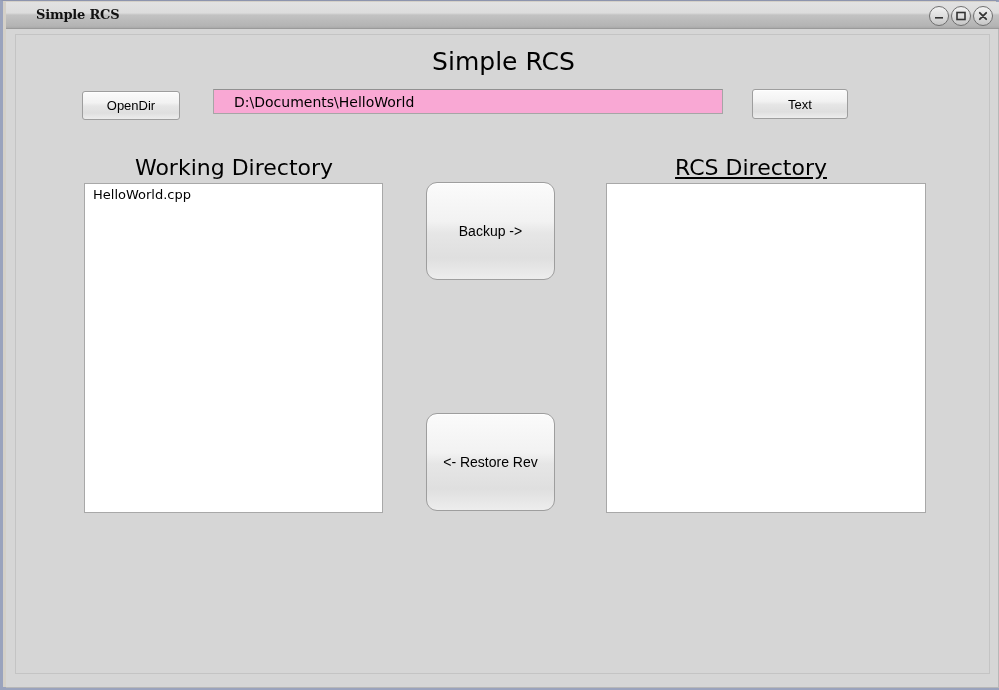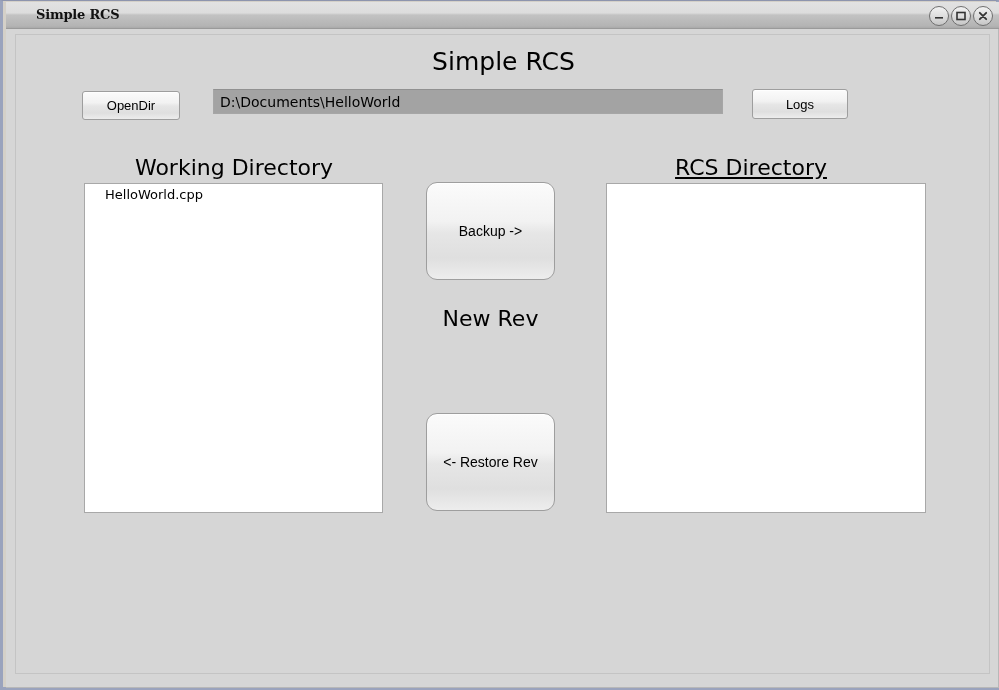--- a/index.html
+++ b/index.html
@@ -137,27 +137,27 @@
     justify-content: center;
     cursor: pointer;
     box-shadow: 0 1px 0 rgba(255,255,255,0.8) inset;
   }
   .btn-big { border-radius: 11px; font-size: 14px; }
 
   
   .textinput {
     position: absolute;
     box-sizing: border-box;
-    background: #a3a3a3;
+    background: #f9a8d4;
     border: 1px solid #a6a6a6;
     border-top-color: #919191;
     color: #000000;
     font-size: 14px;
     font-family: "DejaVu Sans", "Liberation Sans", sans-serif;
-    padding: 0 6px;
+    padding: 0 20px;
     display: flex;
     align-items: center;
     cursor: text;
     outline: none;
   }
   .caret {
     display: inline-block;
     width: 1px;
     height: 15px;
     background: #000;
@@ -170,21 +170,21 @@
     position: absolute;
     box-sizing: border-box;
     background: #ffffff;
     border: 1px solid #a8a8a8;
     overflow: hidden;
     cursor: default;
   }
   .list-item {
     font-size: 13px;
     color: #000000;
-    padding: 3px 4px 2px 20px;
+    padding: 3px 4px 2px 8px;
     font-family: "DejaVu Sans", "Liberation Sans", sans-serif;
     white-space: nowrap;
   }
 </style>
 </head>
 <body>
 
 <div class="window">
 
   <div class="titlebar">
@@ -211,31 +211,30 @@
 
   <div class="client">
     <div class="panel">
 
       <div class="app-title">Simple RCS</div>
 
       <div class="btn" style="left:66px; top:56px; width:98px; height:29px;">OpenDir</div>
 
       <input class="textinput" type="text" style="left: 197px; top: 54px; width: 510px; height: 25px;" value="D:\Documents\HelloWorld">
 
-      <div class="btn" style="left:736px; top:54px; width:96px; height:30px;">Logs</div>
+      <div class="btn" style="left:736px; top:54px; width:96px; height:30px;">Text</div>
 
       <div class="section-heading" style="left:84px; top:120px; width:268px;">Working Directory</div>
 
       <div class="listbox" style="left:68px; top:148px; width:299px; height:330px;">
         <div class="list-item">HelloWorld.cpp</div>
       </div>
 
       <div class="btn btn-big" style="left:410px; top:147px; width:129px; height:98px;">Backup -&gt;</div>
 
-      <div class="section-heading" style="left:410px; top:271px; width:129px;">New Rev</div>
 
 
       <div class="btn btn-big" style="left:410px; top:378px; width:129px; height:98px;">&lt;- Restore Rev</div>
 
       <div class="section-heading" style="left:581px; top:120px; width:308px;text-decoration:underline;">RCS Directory</div>
 
       <div class="listbox" style="left:590px; top:148px; width:320px; height:330px;"></div>
 
 
 

